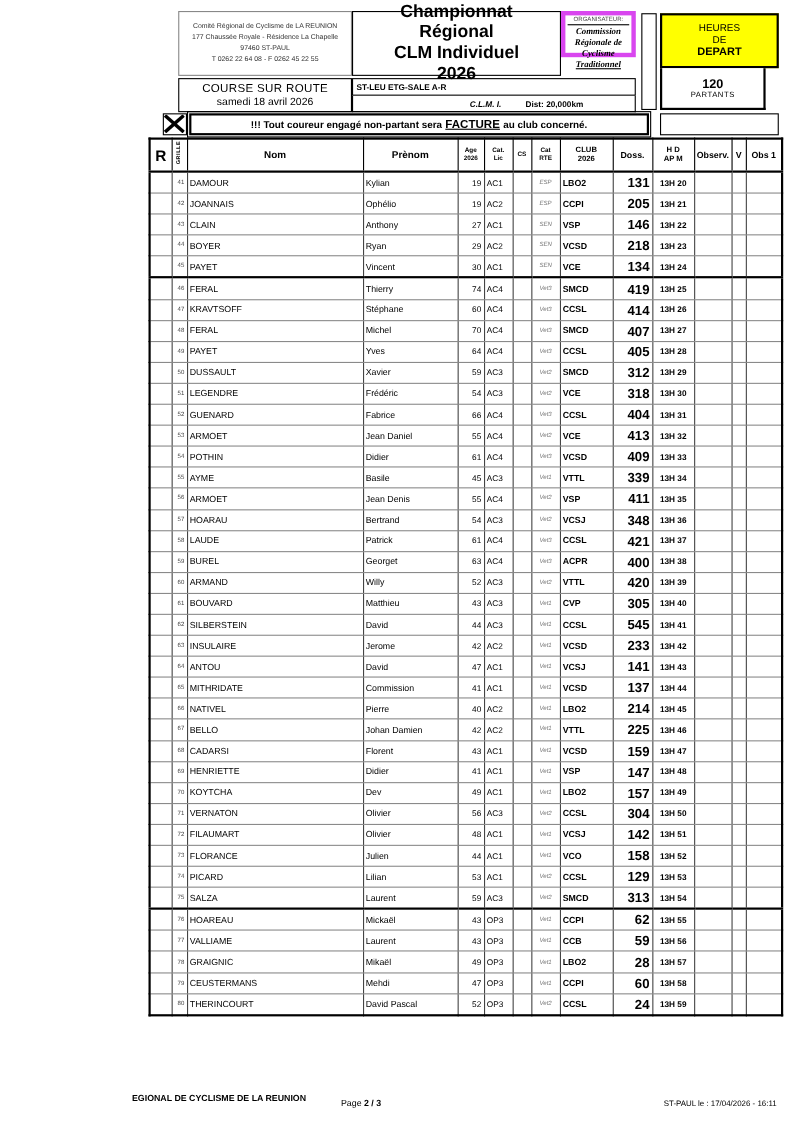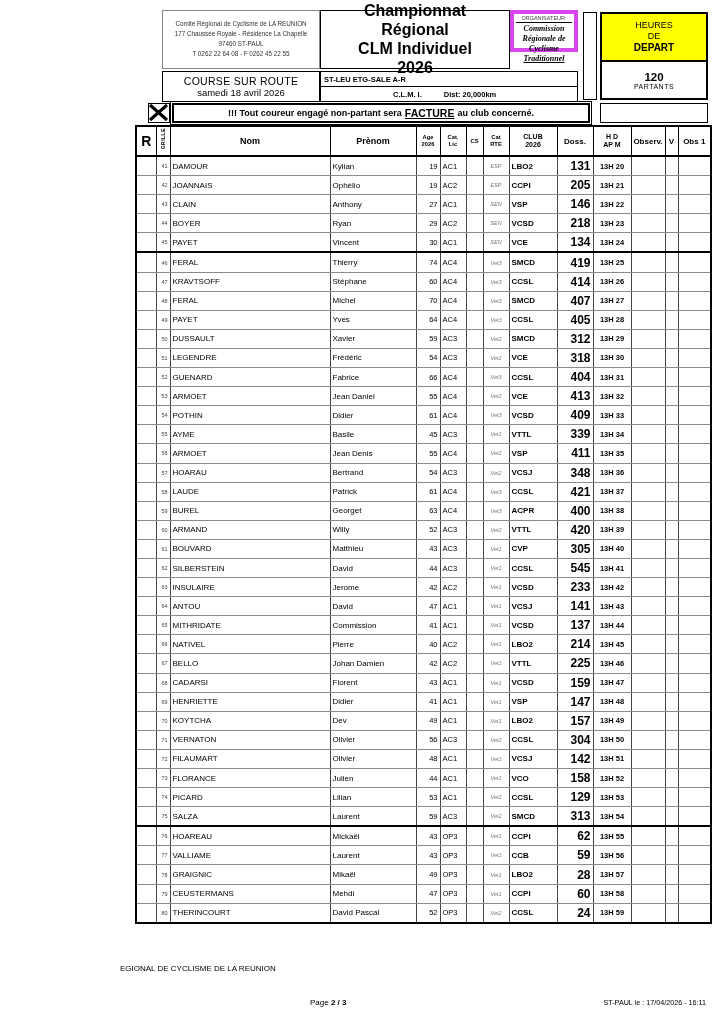--- a/index.html
+++ b/index.html
@@ -17,35 +17,35 @@
   .orgbox{left:510px;top:10px;width:68px;height:42px;border:4px solid #d946ef;}
   .orgbox .orglabel{font-size:5.5px;color:#444;text-align:center;padding-top:1px;}
   .orgbox .orginner{margin:1px 2px 0 2px;border-top:1px solid #000;
         font-family:"Liberation Serif",serif;font-style:italic;font-weight:bold;
         font-size:8px;text-align:center;line-height:1.25;padding-top:1px;}
   .orgbox .orginner .ul{text-decoration:underline;}
   .sidestrip{left:583px;top:12px;width:14px;height:88px;border:1px solid #000;background:#fff;}
   .heures{left:600px;top:12px;width:108px;height:50px;border:2px solid #000;background:#ffff00;
           text-align:center;font-size:9px;display:flex;flex-direction:column;justify-content:center;line-height:1.25;}
   .heures .dep{font-weight:bold;font-size:10px;}
-  .partants{left:600px;top:62px;width:108px;height:38px;border:2px solid #000;border-top:none;
+  .partants{left:600px;top:62px;width:96px;height:38px;border:2px solid #000;border-top:none;
             text-align:center;display:flex;flex-direction:column;justify-content:center;background:#fff;}
   .partants .num{font-weight:bold;font-size:11.5px;}
   .partants .lbl{font-size:7px;letter-spacing:0.5px;}
   .rightblank{left:600px;top:103px;width:108px;height:20px;border:1px solid #000;background:#fff;}
 
   .course{left:162px;top:71px;width:158px;height:31px;border:1.5px solid #000;text-align:center;
           display:flex;flex-direction:column;justify-content:center;line-height:1.2;}
   .course .l1{font-size:10.5px;letter-spacing:0.3px;}
   .course .l2{font-size:9.5px;}
   .stleu{left:320px;top:71px;width:258px;height:16px;border:1px solid #000;font-size:7.5px;
          font-weight:bold;display:flex;align-items:center;padding-left:3px;}
   .clmrow{left:320px;top:87px;width:258px;height:15px;border:1px solid #000;border-top:none;
           font-size:7.5px;font-weight:bold;display:flex;align-items:center;}
-  .clmrow .clm{margin-left:72px;}
+  .clmrow .clm{margin-left:106px;font-style:italic;}
   .clmrow .dist{margin-left:22px;}
 
   .xbox{left:148px;top:103px;width:22px;height:20px;border:1.5px solid #000;}
   .warn{left:172px;top:103px;width:418px;height:20px;border:2px solid #000;outline:1px solid #000;
         outline-offset:1px;display:flex;align-items:center;justify-content:center;
         font-size:9px;font-weight:bold;white-space:nowrap;}
   .warn .fact{text-decoration:underline;font-size:10.5px;margin:0 3px;}
 
   
   table.start{position:absolute;left:135px;top:125px;width:575px;border-collapse:collapse;
@@ -77,21 +77,21 @@
   td.col-doss,th.th-doss{border-left:5px double #000;}
   td.col-doss{font-size:12px;font-weight:bold;text-align:right;padding-right:4px;}
   td.col-hd{font-size:7.5px;font-weight:bold;text-align:center;}
   td.col-hd,th.th-hd{border-right:4px dashed #000;}
   td.col-observ,th.th-observ{border-right:2px solid #000;margin-left:48px;}
   td.col-observ,td.col-v,td.col-obs1{border-top:1px solid #b5b5b5;border-bottom:1px solid #b5b5b5;}
   td.col-v,td.col-obs1{border-left:1px solid #777;border-right:1px solid #777;}
   tr.group-start td{border-top:2.5px solid #000;}
 
   
-  .foot-l{left:105px;top:964px;font-size:8px;font-weight:normal;padding-left:15px;}
+  .foot-l{left:105px;top:994px;font-size:8px;font-weight:bold;padding-left:15px;}
   .foot-c{left:310px;top:998px;font-size:8px;}
   .foot-c b{font-weight:bold;}
   .foot-r{right:18px;top:998px;font-size:7.2px;}
 </style>
 </head>
 <body>
 
 <div class="page">
 
   <div class="abs letterhead">

